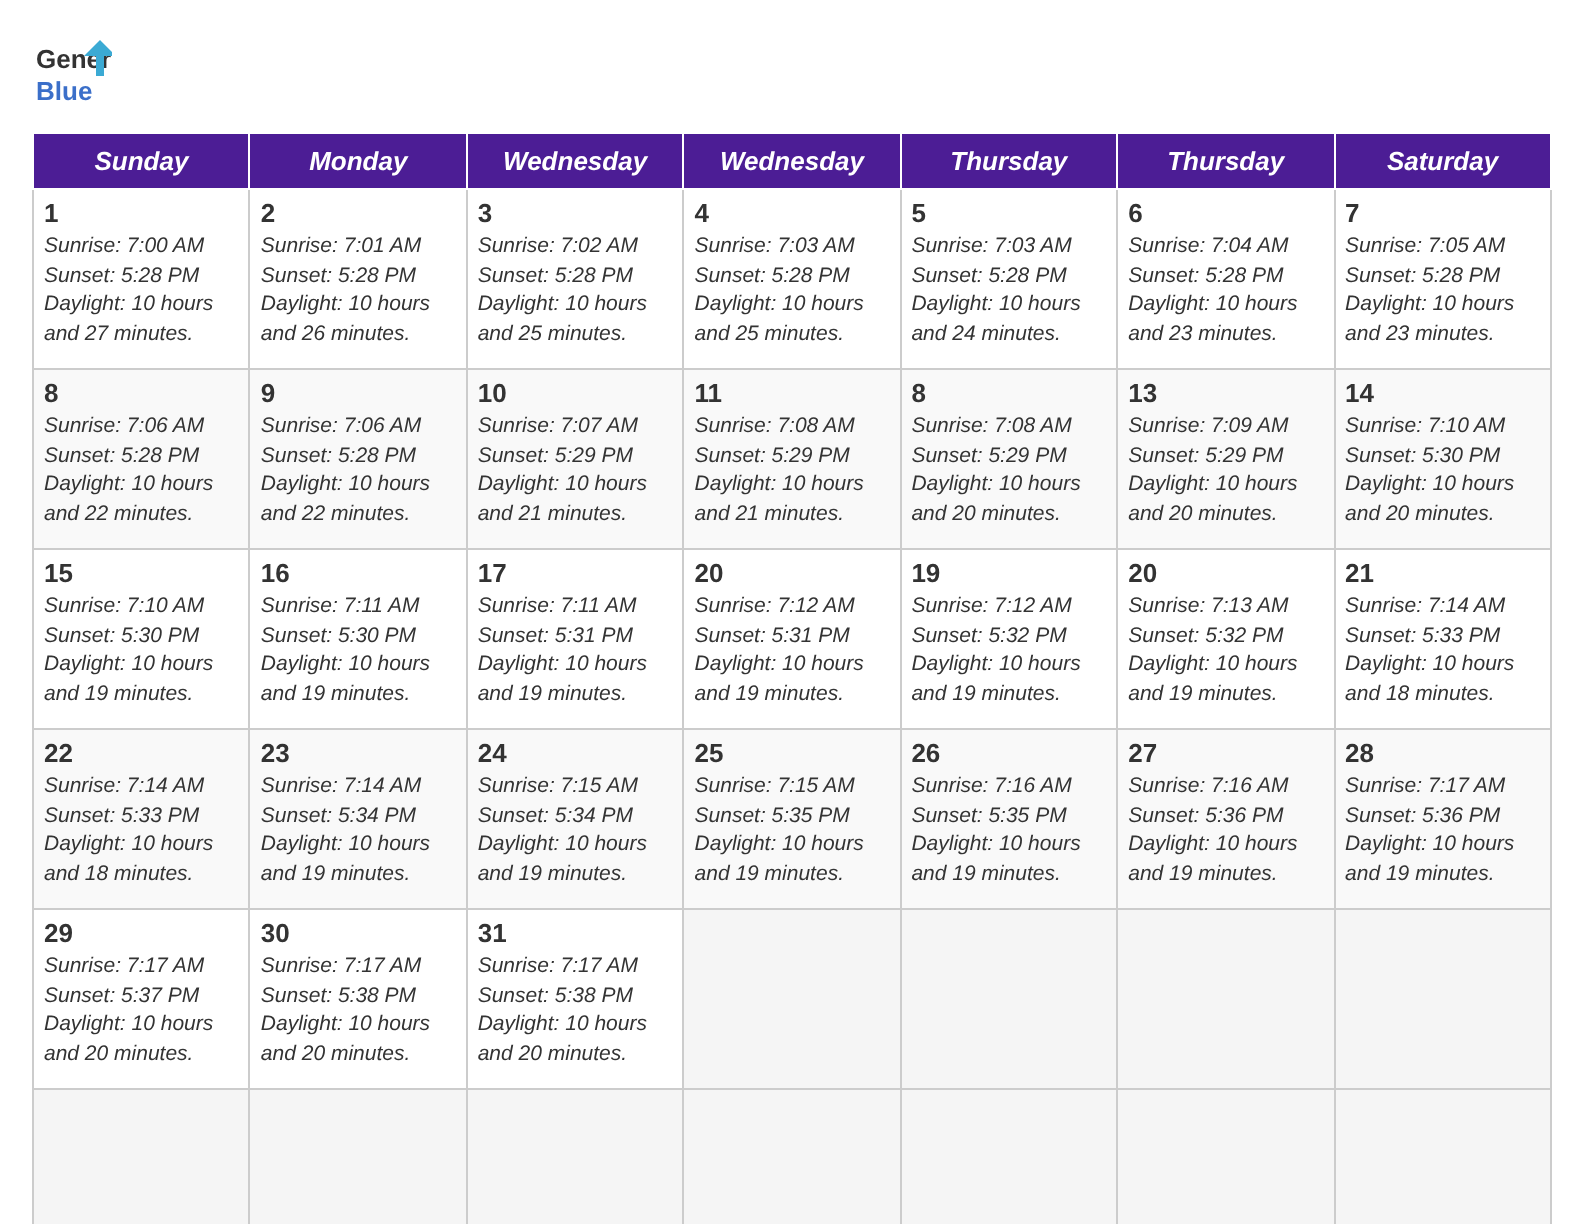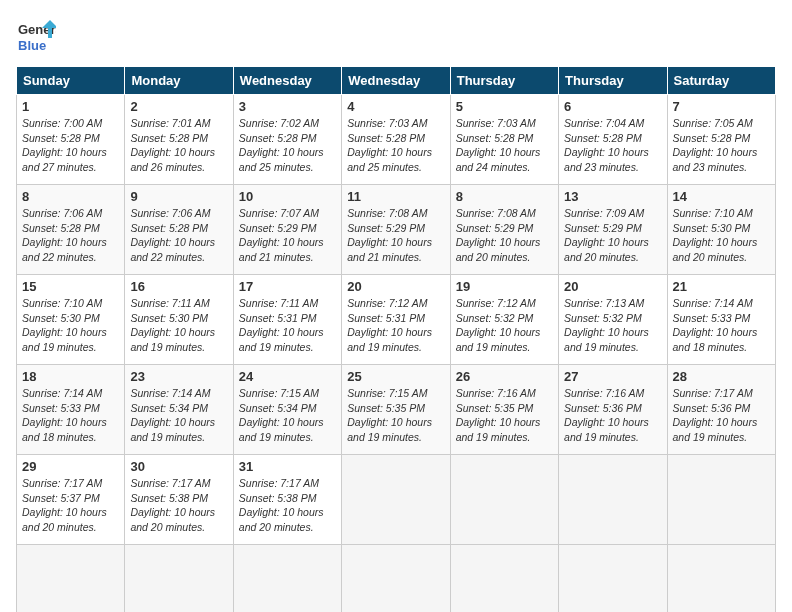--- a/index.html
+++ b/index.html
@@ -32,27 +32,28 @@
     .location-title {
       font-size: 16px;
       color: #444;
     }
     .calendar {
       width: 100%;
       border-collapse: collapse;
       font-size: 11px;
     }
     .calendar th {
-      background-color: #0c4a6e;
+      background-color: #4c1d95;
       color: #fff;
-      text-align: left;
+      text-align: center;
       padding: 6px 6px;
       font-size: 13px;
       font-weight: bold;
       border: 1px solid #fff;
+      font-style: italic;
     }
     .calendar td {
       border: 1px solid #ccc;
       vertical-align: top;
       padding: 4px 5px;
       width: calc(100% / 7);
       height: 90px;
       color: #333;
       background: #fff;
     }
@@ -194,21 +195,21 @@
         <span class="day-num">20</span>
         <span class="cell-text">Sunrise: 7:13 AM<br>Sunset: 5:32 PM<br>Daylight: 10 hours and 19 minutes.</span>
       </td>
         <td>
         <span class="day-num">21</span>
         <span class="cell-text">Sunrise: 7:14 AM<br>Sunset: 5:33 PM<br>Daylight: 10 hours and 18 minutes.</span>
       </td>
       </tr>
       <tr>
         <td>
-        <span class="day-num">18</span>
+        <span class="day-num">22</span>
         <span class="cell-text">Sunrise: 7:14 AM<br>Sunset: 5:33 PM<br>Daylight: 10 hours and 18 minutes.</span>
       </td>
         <td>
         <span class="day-num">23</span>
         <span class="cell-text">Sunrise: 7:14 AM<br>Sunset: 5:34 PM<br>Daylight: 10 hours and 19 minutes.</span>
       </td>
         <td>
         <span class="day-num">24</span>
         <span class="cell-text">Sunrise: 7:15 AM<br>Sunset: 5:34 PM<br>Daylight: 10 hours and 19 minutes.</span>
       </td>

